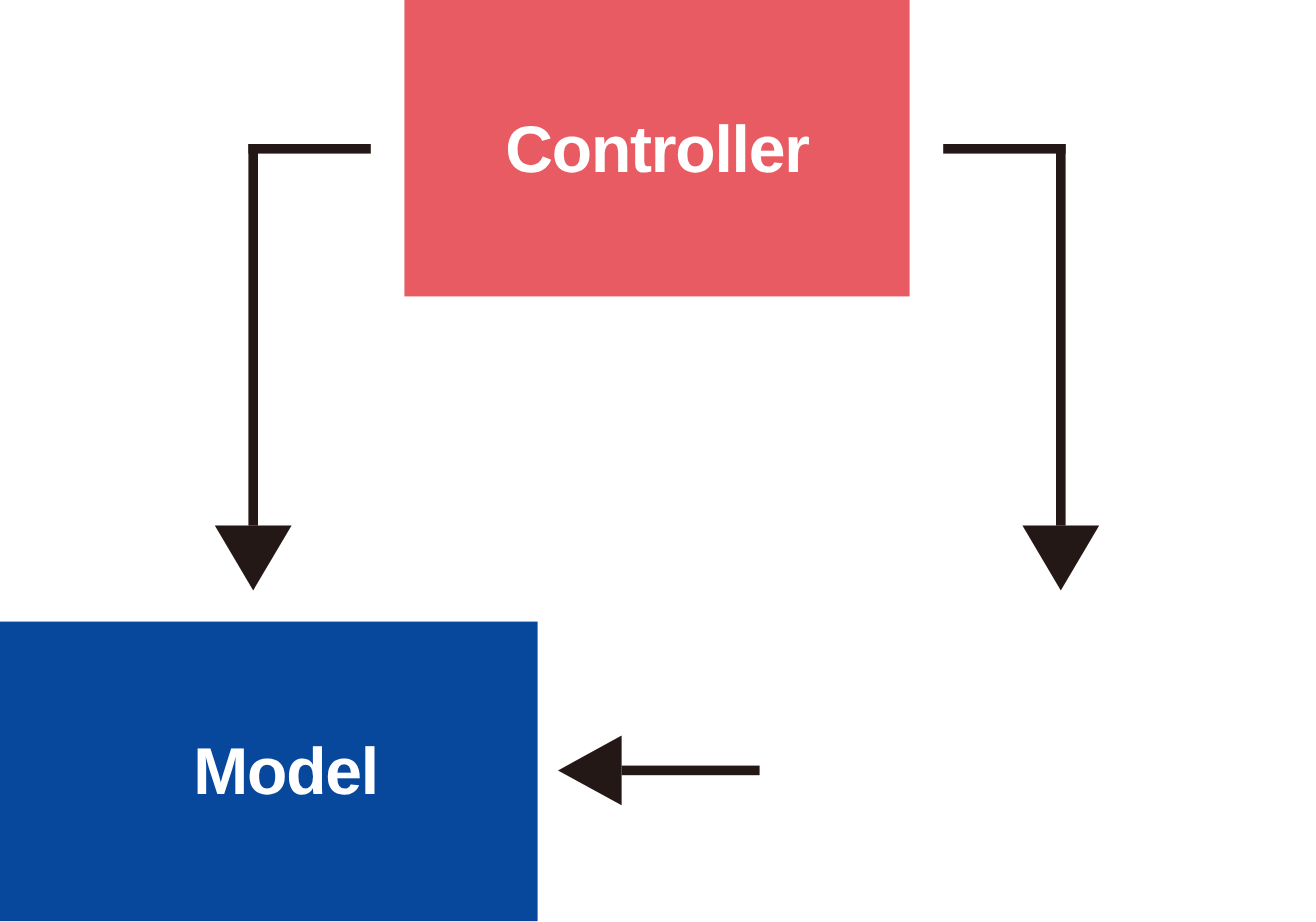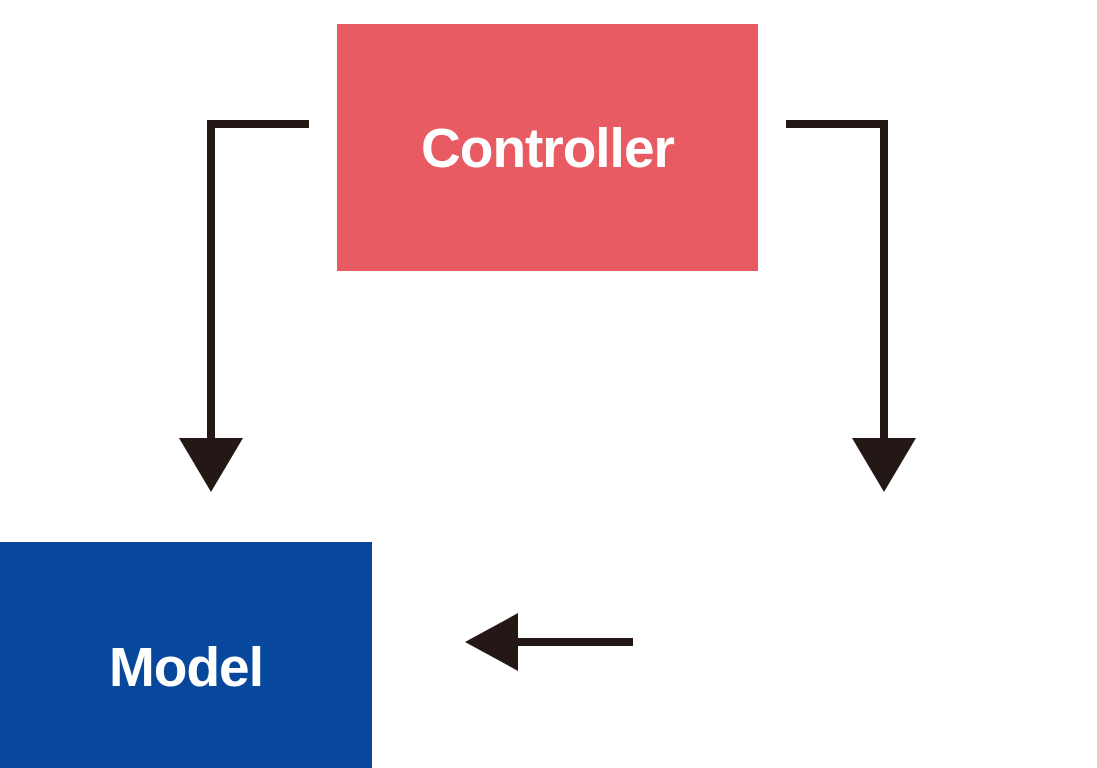--- a/index.html
+++ b/index.html
@@ -17,31 +17,31 @@
   }
   .node {
     position: absolute;
     display: flex;
     align-items: center;
     justify-content: center;
     color: #FFFFFF;
     font-weight: 700;
     font-size: 55px;
     letter-spacing: -1px;
-    margin-top: 24px;
   }
   .node-controller {
     left: 337px; top: 0px;
     width: 421px; height: 247px;
     background: #E85B63;
   }
   .node-model {
     left: 0px; top: 518px;
-    width: 372px; height: 250px;
+    width: 420px; height: 250px;
     background: #07479C;
+    padding-left: 28px;
   }
   .node-view {
     left: 678px; top: 518px;
     width: 419px; height: 250px;
     background: #6FBA6D;
   }
   .seg {
     position: absolute;
     background: #231815;
   }

